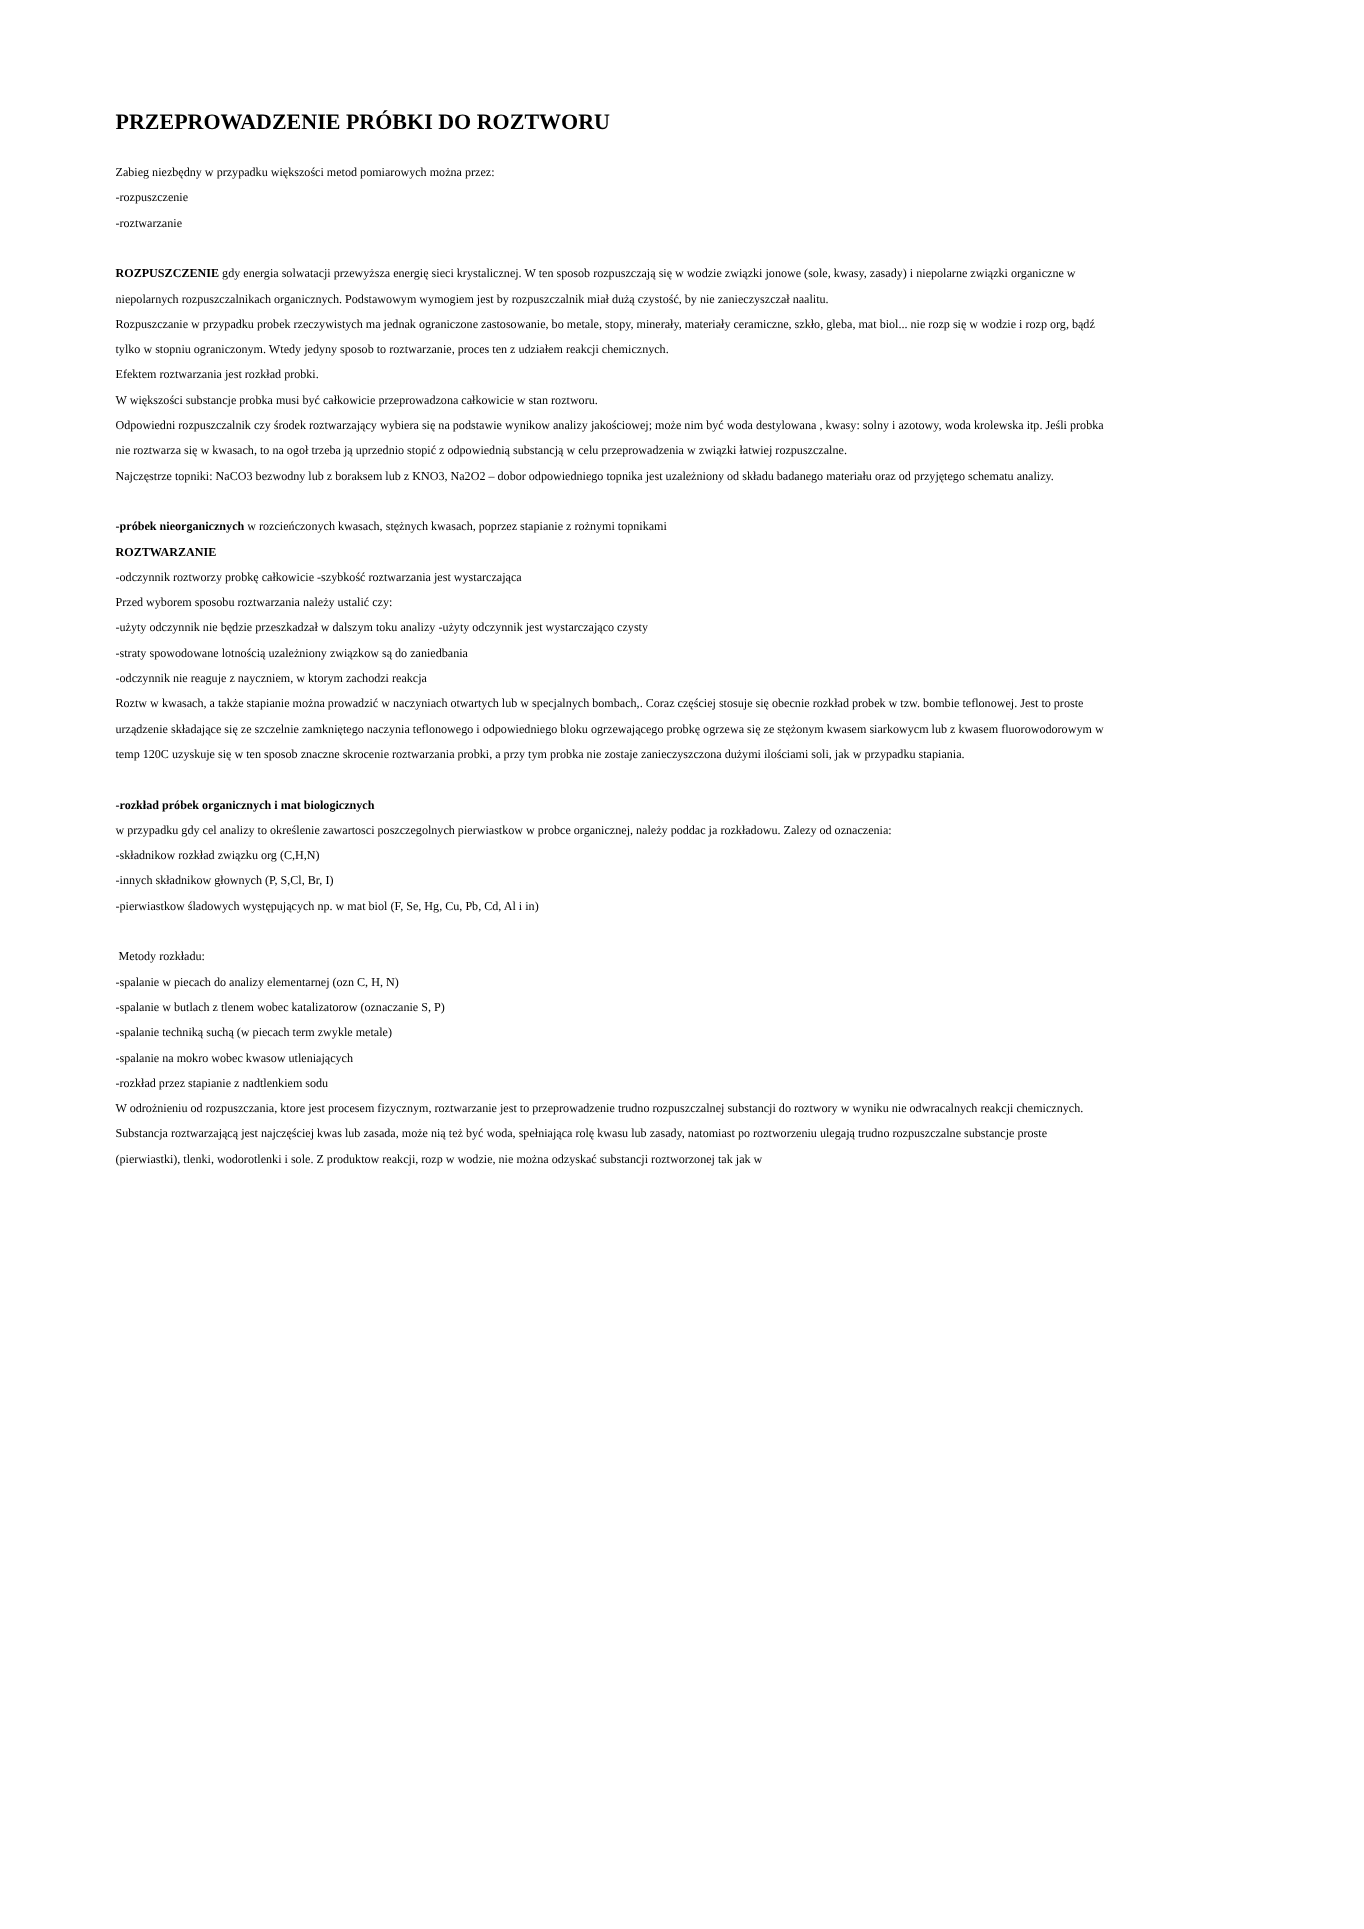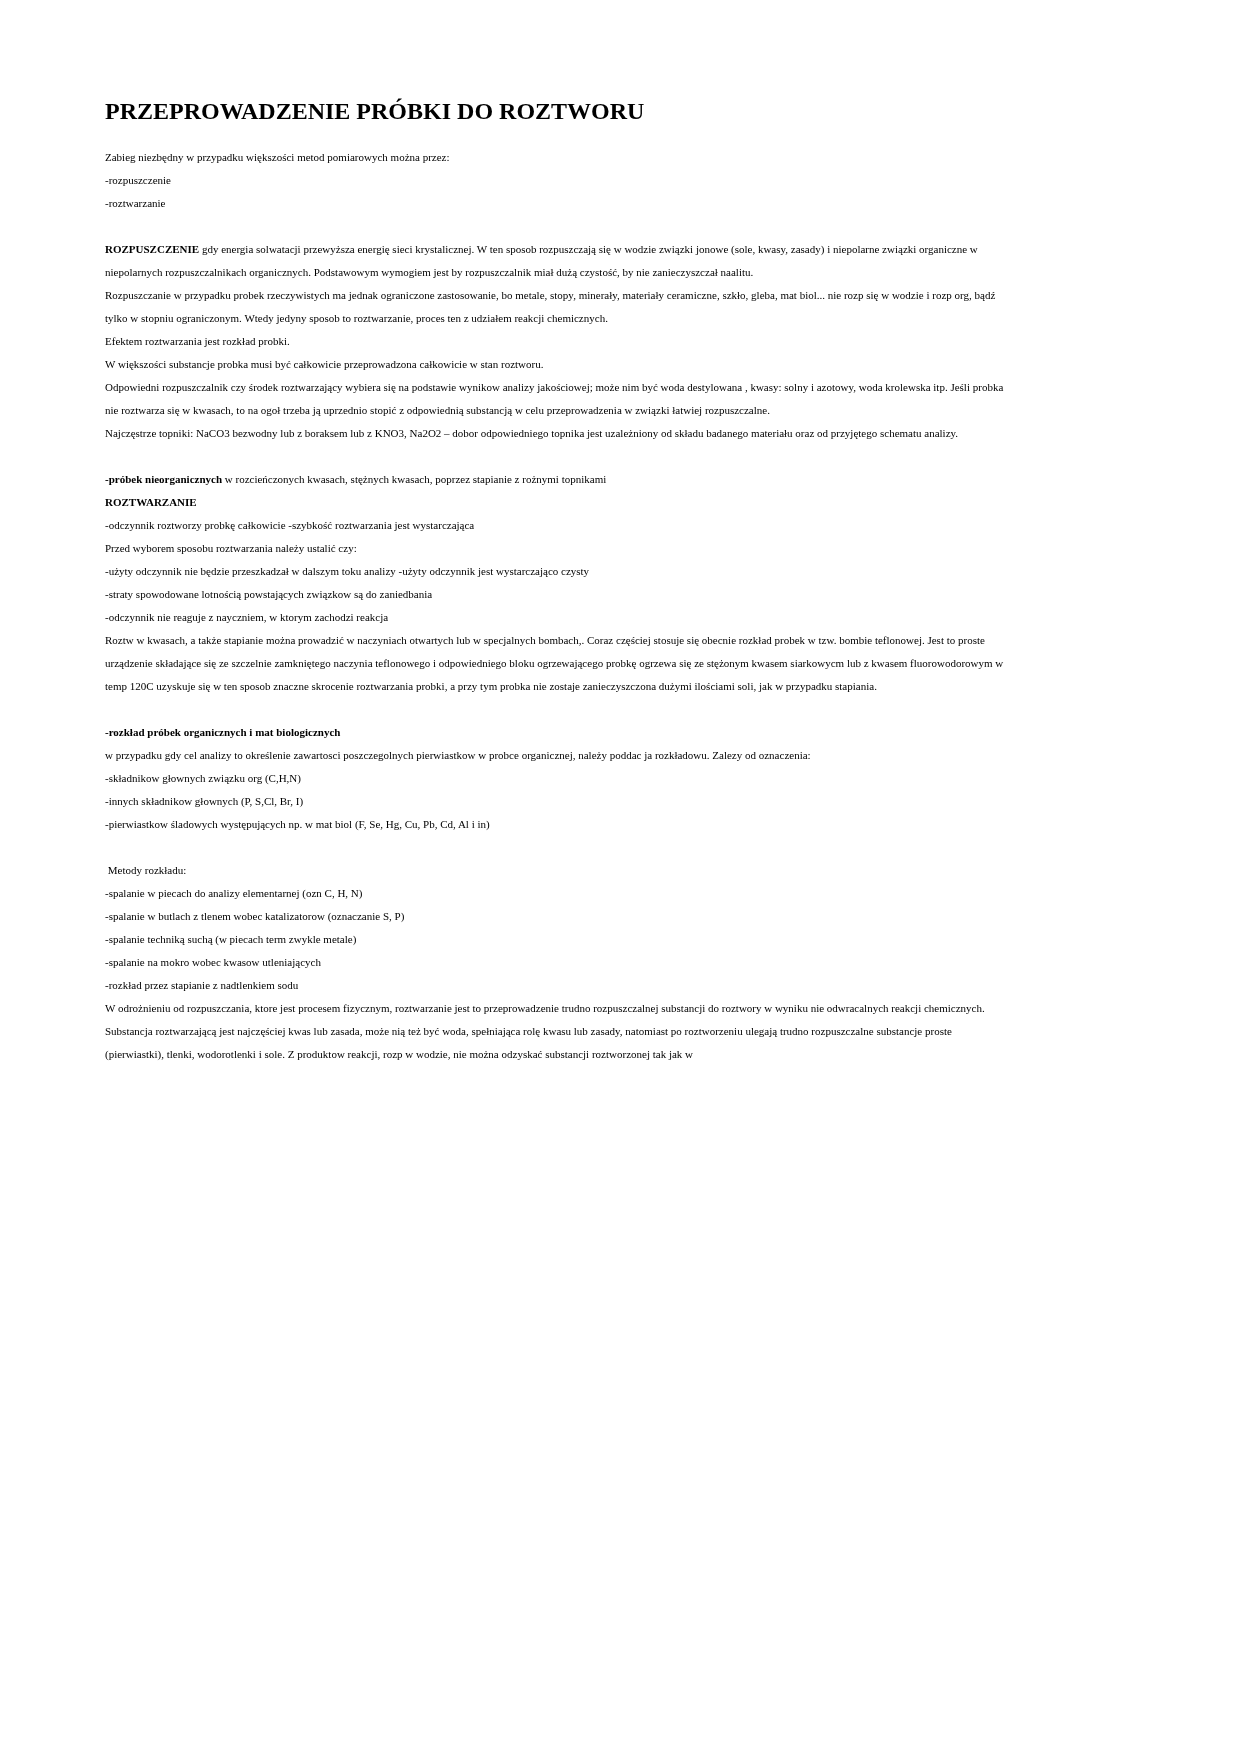--- a/index.html
+++ b/index.html
@@ -21,21 +21,21 @@
     width: 905px;
   }
   .page p {
     margin: 0;
     font-size: 11px;
     line-height: 23px;
     white-space: pre-wrap;
   }
   .page p.title {
     font-weight: bold;
-    font-size: 24px;
+    font-size: 20px;
   }
   .page b {
     font-weight: bold;
   }
   .gap {
     height: 23px;
   }
 </style>
 </head>
 <body>
@@ -59,29 +59,29 @@
   <p><span>Odpowiedni rozpuszczalnik czy środek roztwarzający wybiera się na podstawie wynikow analizy jakościowej; może nim być woda destylowana , kwasy: solny i azotowy, woda krolewska itp. Jeśli probka nie roztwarza się w kwasach, to na ogoł trzeba ją uprzednio stopić z odpowiednią substancją w celu przeprowadzenia w związki łatwiej rozpuszczalne.</span></p>
   <p><span>Najczęstrze topniki: NaCO3 bezwodny lub z boraksem lub z KNO3, Na2O2 – dobor odpowiedniego topnika jest uzależniony od składu badanego materiału oraz od przyjętego schematu analizy.</span></p>
 
   <div class="gap"></div>
 
   <p><b>-próbek nieorganicznych </b><span>w rozcieńczonych kwasach, stężnych kwasach, poprzez stapianie z rożnymi topnikami</span></p>
   <p><b>ROZTWARZANIE</b></p>
   <p><span>-odczynnik roztworzy probkę całkowicie -szybkość roztwarzania jest wystarczająca</span></p>
   <p><span>Przed wyborem sposobu roztwarzania należy ustalić czy:</span></p>
   <p><span>-użyty odczynnik nie będzie przeszkadzał w dalszym toku analizy -użyty odczynnik jest wystarczająco czysty</span></p>
-  <p><span>-straty spowodowane lotnością powstających związkow są do zaniedbania</span></p>
+  <p><span>-straty spowodowane lotnością uzależniony związkow są do zaniedbania</span></p>
   <p><span>-odczynnik nie reaguje z nayczniem, w ktorym zachodzi reakcja</span></p>
   <p><span>Roztw w kwasach, a także stapianie można prowadzić w naczyniach otwartych lub w specjalnych bombach,. Coraz częściej stosuje się obecnie rozkład probek w tzw. bombie teflonowej. Jest to proste urządzenie składające się ze szczelnie zamkniętego naczynia teflonowego i odpowiedniego bloku ogrzewającego probkę ogrzewa się ze stężonym kwasem siarkowycm lub z kwasem fluorowodorowym w temp 120C uzyskuje się w ten sposob znaczne skrocenie roztwarzania probki, a przy tym probka nie zostaje zanieczyszczona dużymi ilościami soli, jak w przypadku stapiania.</span></p>
 
   <div class="gap"></div>
 
   <p><b>-rozkład próbek organicznych i mat biologicznych</b></p>
   <p><span>w przypadku gdy cel analizy to określenie zawartosci poszczegolnych pierwiastkow w probce organicznej, należy poddac ja rozkładowu. Zalezy od oznaczenia:</span></p>
-  <p><span>-składnikow głownych związku org (C,H,N)</span></p>
+  <p><span>-składnikow rozkład związku org (C,H,N)</span></p>
   <p><span>-innych składnikow głownych (P, S,Cl, Br, I)</span></p>
   <p><span>-pierwiastkow śladowych występujących np. w mat biol (F, Se, Hg, Cu, Pb, Cd, Al i in)</span></p>
 
   <div class="gap"></div>
 
   <p><span> Metody rozkładu:</span></p>
   <p><span>-spalanie w piecach do analizy elementarnej (ozn C, H, N)</span></p>
   <p><span>-spalanie w butlach z tlenem wobec katalizatorow (oznaczanie S, P)</span></p>
   <p><span>-spalanie techniką suchą (w piecach term zwykle metale)</span></p>
   <p><span>-spalanie na mokro wobec kwasow utleniających</span></p>

